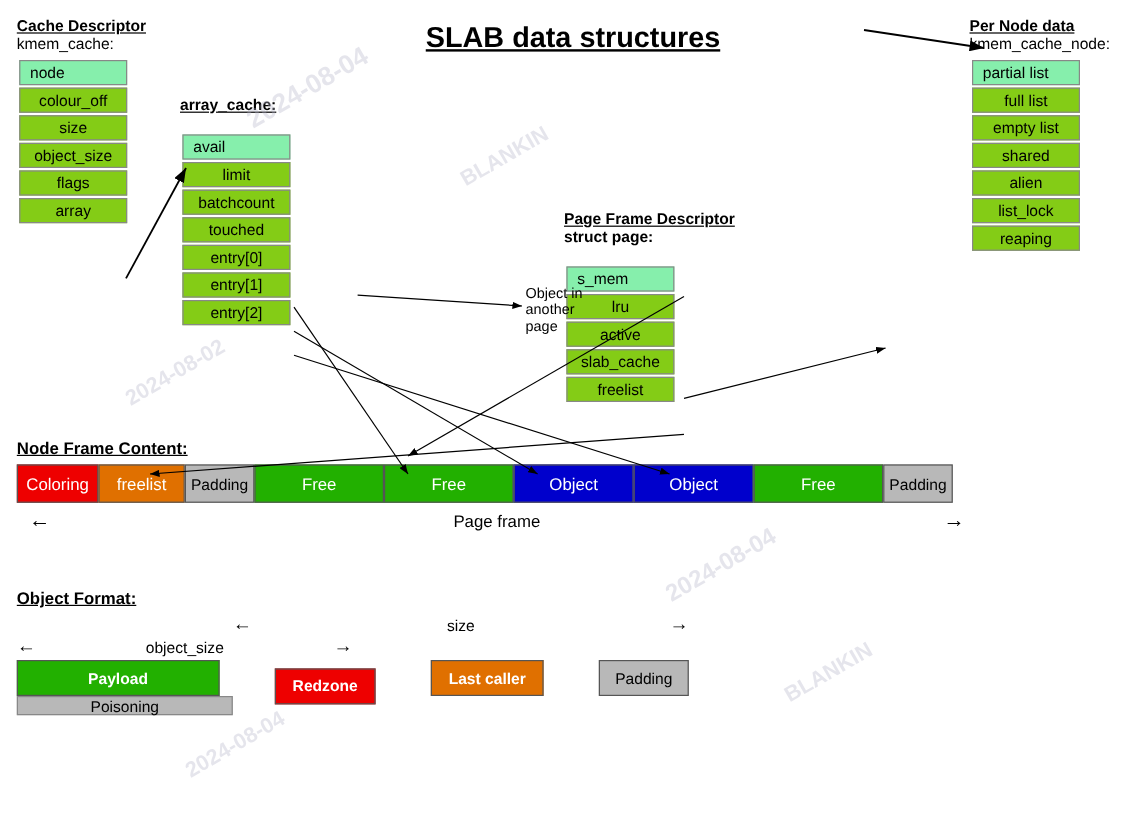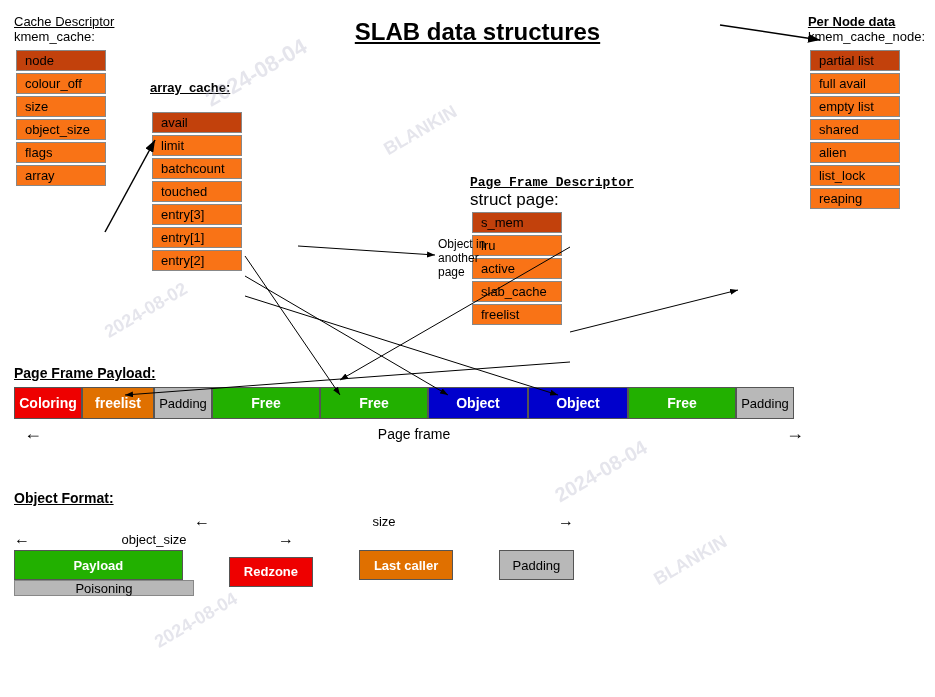--- a/index.html
+++ b/index.html
@@ -31,40 +31,41 @@
       right: 200px;
     }
 
     
     .cache-descriptor {
       position: absolute;
       top: 14px;
       left: 14px;
     }
     .cache-descriptor .section-title {
-      font-weight: normal;
+      font-weight: bold;
       text-decoration: underline;
       font-size: 13px;
     }
     .cache-descriptor .subtitle {
       font-size: 13px;
       margin-bottom: 4px;
     }
     .box-table {
       border: none;
     }
     .box-cell {
-      background: #f97316;
+      background: #84cc16;
       border: 1px solid #888;
       padding: 2px 8px;
       font-size: 13px;
       width: 90px;
+      text-align: center;
     }
     .box-cell-dark {
-      background: #c2410c;
+      background: #86efac;
       border: 1px solid #888;
       padding: 2px 8px;
       font-size: 13px;
       width: 90px;
       margin-top: 13px;
     }
 
     
     .array-cache {
       position: absolute;
@@ -97,25 +98,25 @@
     
     .pfd {
       position: absolute;
       top: 175px;
       left: 470px;
     }
     .pfd .section-title {
       font-weight: bold;
       text-decoration: underline;
       font-size: 13px;
-      font-family: Liberation Mono, monospace;
     }
     .pfd .subtitle {
-      font-size: 17px;
-      margin-bottom: 0;
+      font-size: 13px;
+      margin-bottom: 15px;
+      font-weight: bold;
     }
 
     
     .pfc-section {
       position: absolute;
       top: 365px;
       left: 14px;
       right: 14px;
     }
     .pfc-title {
@@ -128,21 +129,21 @@
       display: flex;
       height: 32px;
       width: 900px;
       align-items: center;
     }
     .pfc-seg {
       height: 100%;
       display: flex;
       align-items: center;
       justify-content: center;
-      font-weight: bold;
+      font-weight: normal;
       font-size: 14px;
       color: #fff;
       border: 1px solid #555;
     }
     .pfc-seg.coloring { background: #e00; color: #fff; width: 68px; }
     .pfc-seg.freelist { background: #e07000; color: #fff; width: 72px; }
     .pfc-seg.padding1 { background: #b8b8b8; color: #000; width: 58px; font-weight: normal; font-size: 13px; }
     .pfc-seg.free1 { background: #22b000; color: #fff; width: 108px; }
     .pfc-seg.free2 { background: #22b000; color: #fff; width: 108px; }
     .pfc-seg.object1 { background: #00c; color: #fff; width: 100px; }
@@ -246,42 +247,42 @@
       <tr>
             <td class="box-cell">limit</td>
           </tr>
       <tr>
             <td class="box-cell">batchcount</td>
           </tr>
       <tr>
             <td class="box-cell">touched</td>
           </tr>
       <tr>
-            <td class="box-cell">entry[3]</td>
+            <td class="box-cell">entry[0]</td>
           </tr>
       <tr>
             <td class="box-cell">entry[1]</td>
           </tr>
       <tr>
             <td class="box-cell">entry[2]</td>
           </tr>
     </tbody>
       </table>
   </div>
 
   <div class="per-node">
     <div class="section-title">Per Node data</div>
     <div class="subtitle">kmem_cache_node:</div>
     <table class="box-table">
       <tbody>
           <tr>
             <td class="box-cell-dark">partial list</td>
           </tr>
       <tr>
-            <td class="box-cell">full avail</td>
+            <td class="box-cell">full list</td>
           </tr>
       <tr>
             <td class="box-cell">empty list</td>
           </tr>
       <tr>
             <td class="box-cell">shared</td>
           </tr>
       <tr>
             <td class="box-cell">alien</td>
           </tr>
@@ -313,21 +314,21 @@
             <td class="box-cell">slab_cache</td>
           </tr>
       <tr>
             <td class="box-cell">freelist</td>
           </tr>
     </tbody>
       </table>
   </div>
 
   <div class="pfc-section">
-    <div class="pfc-title">Page Frame Payload:</div>
+    <div class="pfc-title">Node Frame Content:</div>
     <div class="pfc-bar">
       <div class="pfc-seg coloring">Coloring</div>
       <div class="pfc-seg freelist">freelist</div>
       <div class="pfc-seg padding1">Padding</div>
       <div class="pfc-seg free1">Free</div>
       <div class="pfc-seg free2">Free</div>
       <div class="pfc-seg object1">Object</div>
       <div class="pfc-seg object2">Object</div>
       <div class="pfc-seg free3">Free</div>
       <div class="pfc-seg padding2">Padding</div>

